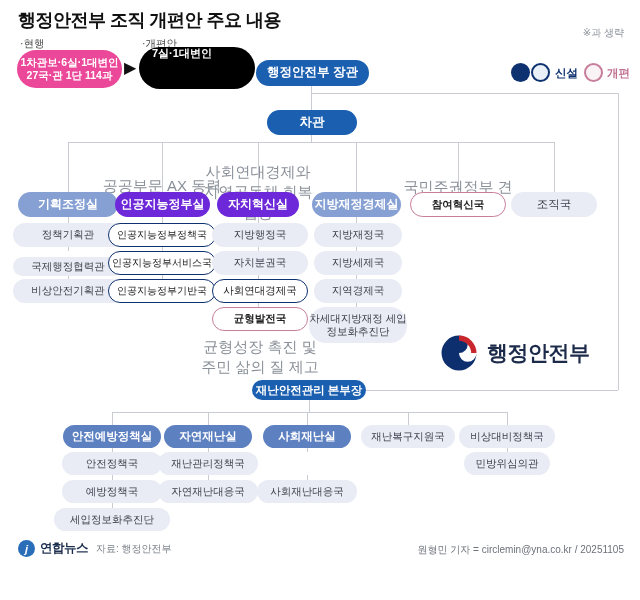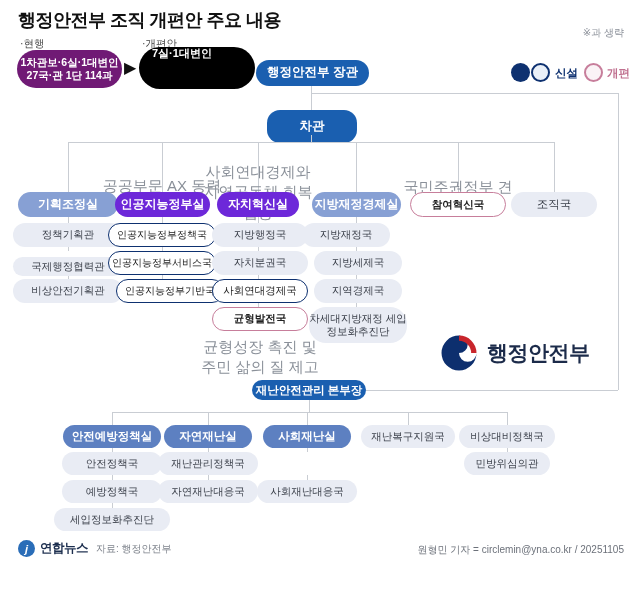--- a/index.html
+++ b/index.html
@@ -12,21 +12,21 @@
 
   .pill{position:absolute;box-sizing:border-box;display:flex;align-items:center;justify-content:center;
         text-align:center;border-radius:13px;font-size:11px;line-height:1.25;color:#333;}
   .p-head{background:#1a5fb0;color:#fff;font-weight:700;font-size:12.5px;}
   .p-peri{background:#87a0d4;color:#fff;font-weight:700;font-size:12px;}
   .p-navy{background:#6d28d9;color:#fff;font-weight:700;font-size:12px;}
   .p-mblue{background:#5d80c1;color:#fff;font-weight:700;font-size:11.5px;}
   .p-gray{background:#e9ecf4;color:#3a3f49;font-size:10.5px;}
   .p-onavy{background:#fff;border:1.5px solid #0e3170;color:#222;font-size:10.5px;}
   .p-opink{background:#fff;border:1.5px solid #c77e9b;color:#222;font-size:10.5px;}
-  .p-curr{background:#701a75;color:#fff;font-weight:700;font-size:10.5px;border-radius:19px;}
+  .p-curr{background:#ec4899;color:#fff;font-weight:700;font-size:10.5px;border-radius:19px;}
   .p-new{background:#000;color:#fff;font-weight:700;font-size:11px;border-radius:21px;justify-content:flex-start;padding-left:13px;text-align:left;gap:30px;}
 
   .hline,.vline{position:absolute;background:#c9cdd3;}
   .hline{height:1px;}
   .vline{width:1px;}
 
   .anno{position:absolute;font-size:15px;color:#8a9099;text-align:center;line-height:1.35;}
 
   .lg-circle{position:absolute;width:19px;height:19px;border-radius:50%;box-sizing:border-box;}
   .lg-label{position:absolute;font-size:11.5px;font-weight:600;}
@@ -63,21 +63,21 @@
     <span>28국·관 1단 117과</span>
   </div>
 
   <div class="lg-circle" style="left:511px;top:63px;background:#0e3170;"></div>
   <div class="lg-circle" style="left:531px;top:63px;background:#eaf0f8;border:2px solid #0e3170;"></div>
   <div class="lg-label" style="left:555px;top:66px;color:#0e3170;">신설</div>
   <div class="lg-circle" style="left:584px;top:63px;background:#faf3f6;border:2px solid #c77e9b;"></div>
   <div class="lg-label" style="left:607px;top:66px;color:#c0708f;">개편</div>
 
   <div class="pill p-head" style="left:256px;top:60px;width:113px;height:26px;">행정안전부 장관</div>
-  <div class="pill p-head" style="left:267px;top:110px;width:90px;height:33px;">차관</div>
+  <div class="pill p-head" style="left:267px;top:110px;width:90px;height:25px;">차관</div>
 
   <div class="vline" style="left:311px;top:86px;height:24px;"></div>
   <div class="hline" style="left:311px;top:93px;width:307px;"></div>
   <div class="vline" style="left:618px;top:93px;height:297px;"></div>
   <div class="hline" style="left:366px;top:390px;width:252px;"></div>
   <div class="vline" style="left:311px;top:135px;height:7px;"></div>
   <div class="hline" style="left:68px;top:142px;width:486px;"></div>
   <div class="vline" style="left:68px;top:142px;height:50px;"></div>
   <div class="vline" style="left:162px;top:142px;height:50px;"></div>
   <div class="vline" style="left:258px;top:142px;height:50px;"></div>
@@ -113,32 +113,32 @@
   <div class="pill p-peri" style="left:312px;top:192px;width:89px;height:25px;">지방재정경제실</div>
   <div class="pill p-opink" style="left:410px;top:192px;width:96px;height:25px;font-weight:700;text-align:right;">참여혁신국</div>
   <div class="pill p-gray" style="left:511px;top:192px;width:86px;height:25px;font-size:11.5px;">조직국</div>
 
   <div class="pill p-gray" style="left:13px;top:223px;width:110px;height:24px;">정책기획관</div>
   <div class="pill p-gray" style="left:13px;top:257px;width:110px;height:19px;">국제행정협력관</div>
   <div class="pill p-gray" style="left:13px;top:279px;width:110px;height:24px;">비상안전기획관</div>
 
   <div class="pill p-onavy" style="left:108px;top:223px;width:108px;height:24px;font-size:10px;">인공지능정부정책국</div>
   <div class="pill p-onavy" style="left:108px;top:251px;width:108px;height:24px;font-size:10px;">인공지능정부서비스국</div>
-  <div class="pill p-onavy" style="left:108px;top:279px;width:108px;height:24px;font-size:10px;margin-left:8px;">인공지능정부기반국</div>
+  <div class="pill p-onavy" style="left:108px;top:279px;width:108px;height:24px;font-size:10px;">인공지능정부기반국</div>
 
   <div class="pill p-gray" style="left:212px;top:223px;width:96px;height:24px;">지방행정국</div>
   <div class="pill p-gray" style="left:212px;top:251px;width:96px;height:24px;">자치분권국</div>
   <div class="pill p-onavy" style="left:212px;top:279px;width:96px;height:24px;">사회연대경제국</div>
   <div class="pill p-opink" style="left:212px;top:307px;width:96px;height:24px;font-weight:700;">균형발전국</div>
   <div class="anno" style="left:196px;top:337px;width:128px;">
     <span>균형성장 촉진 및</span><br>
     <span>주민 삶의 질 제고</span>
   </div>
 
-  <div class="pill p-gray" style="left:302px;top:223px;width:88px;height:24px;">지방재정국</div>
+  <div class="pill p-gray" style="left:314px;top:223px;width:88px;height:24px;">지방재정국</div>
   <div class="pill p-gray" style="left:314px;top:251px;width:88px;height:24px;">지방세제국</div>
   <div class="pill p-gray" style="left:314px;top:279px;width:88px;height:24px;">지역경제국</div>
   <div class="pill p-gray" style="left:309px;top:307px;width:98px;height:36px;border-radius:17px;">차세대지방재정 세입정보화추진단</div>
 
   <div class="logo">
     <svg width="38" height="38" viewBox="0 0 100 100">
       <path fill="#0d2f6e" d="M50 4 A46 46 0 1 0 96 50 A23 23 0 0 1 50 50 A23 23 0 0 0 50 4 Z"></path>
       <path fill="#c8252c" d="M50 4 A46 46 0 0 1 96 50 L82 50 A32 32 0 0 0 50 18 Z"></path>
     </svg>
     <span class="logo-text">행정안전부</span>

